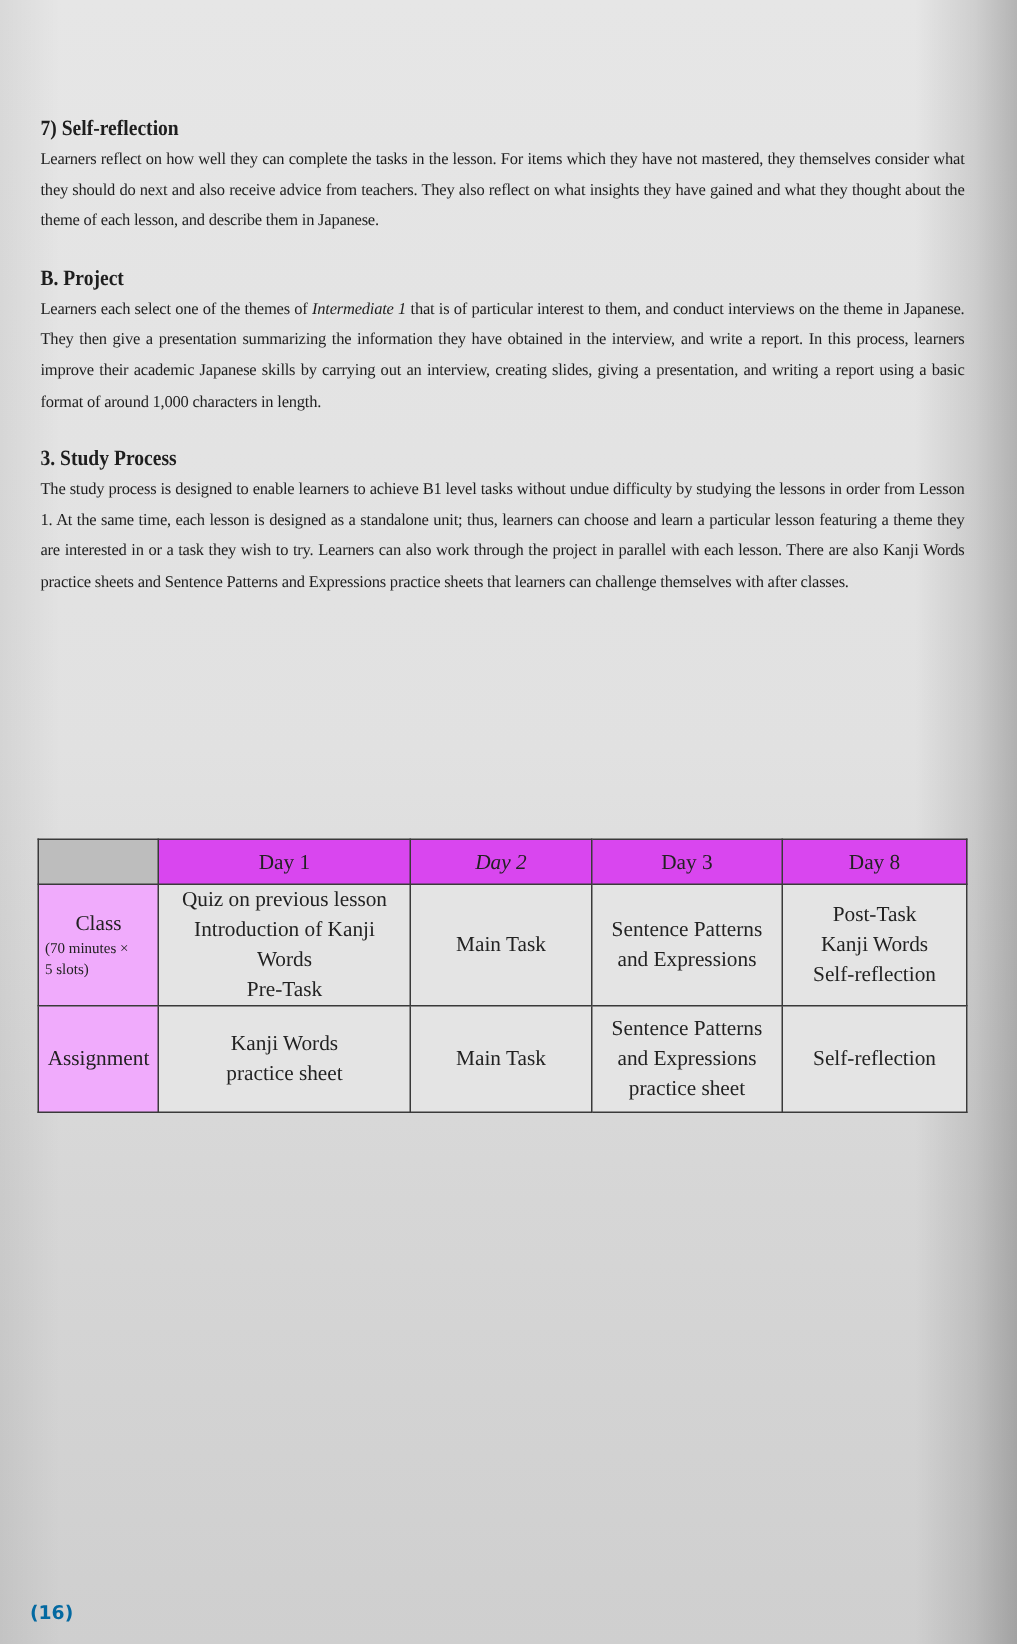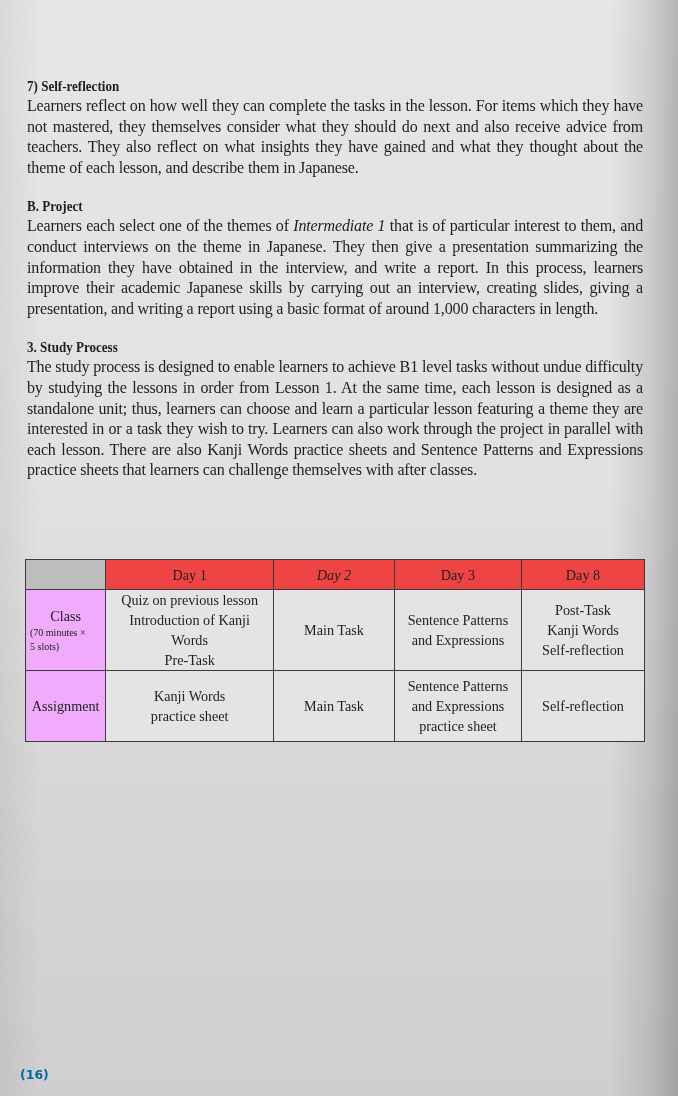--- a/index.html
+++ b/index.html
@@ -26,21 +26,21 @@
   .heading {
     font-weight: bold;
     font-size: 14.5px;
     line-height: 20px;
     margin: 0;
     transform: scaleX(0.9);
     transform-origin: left center;
     white-space: nowrap;
   }
   .para {
-    font-size: 16px;
+    font-size: 11px;
     line-height: 20.6px;
     margin: 0;
     text-align: justify;
     letter-spacing: -0.15px;
   }
   .section { margin-bottom: 18px; }
   .para em { font-style: italic; }
 
   .table-caption {
     position: absolute;
@@ -63,21 +63,21 @@
     color: #222;
   }
   table.schedule td, table.schedule th {
     border: 1px solid #3a3a3a;
     font-weight: normal;
     padding: 0 4px;
     vertical-align: middle;
   }
   table.schedule tr.head-row th {
     height: 29px;
-    background: #ef4444;
+    background: #d946ef;
   }
   table.schedule tr.head-row th.corner { background: #bdbdbd; }
   table.schedule th.row-head {
     background: #f0abfc;
     width: 70px;
   }
   table.schedule td {
     background: #e4e4e4;
   }
   table.schedule tr.class-row td, table.schedule tr.class-row th { height: 68px; }

